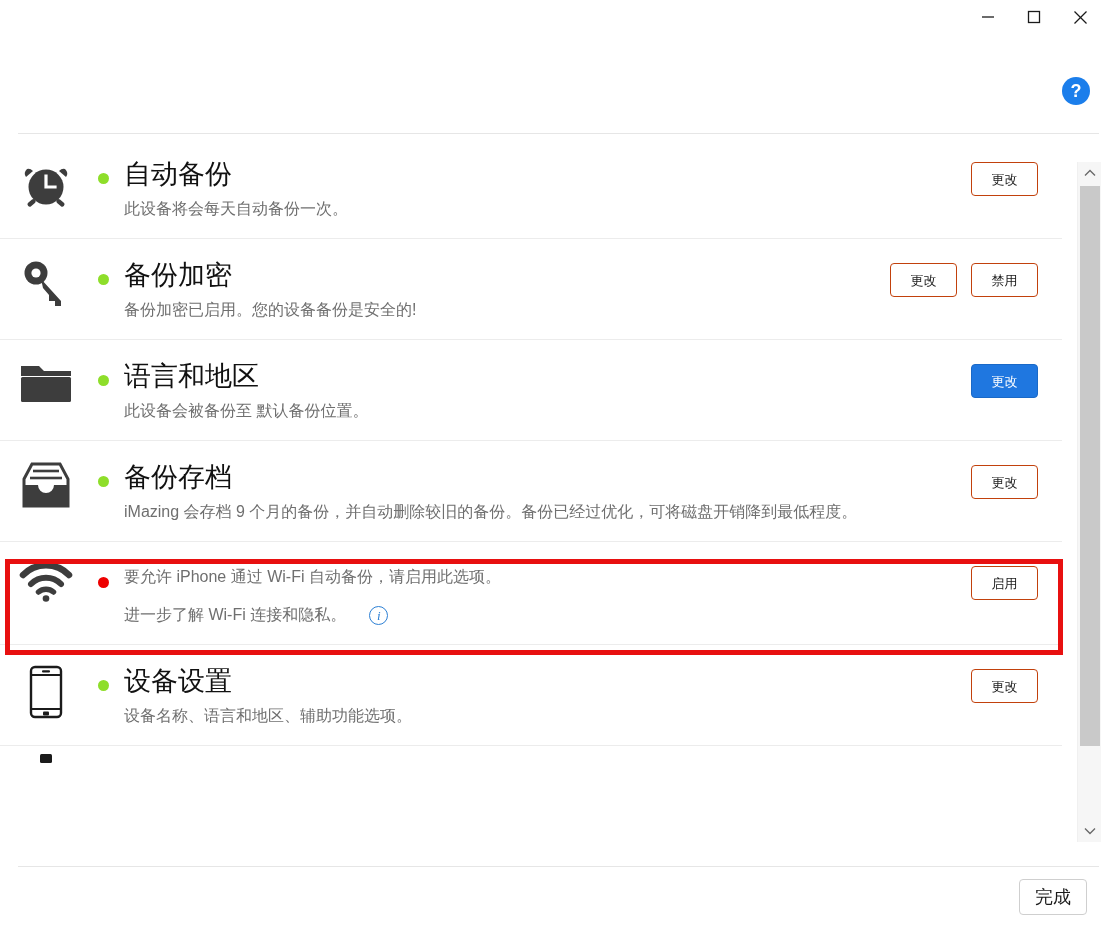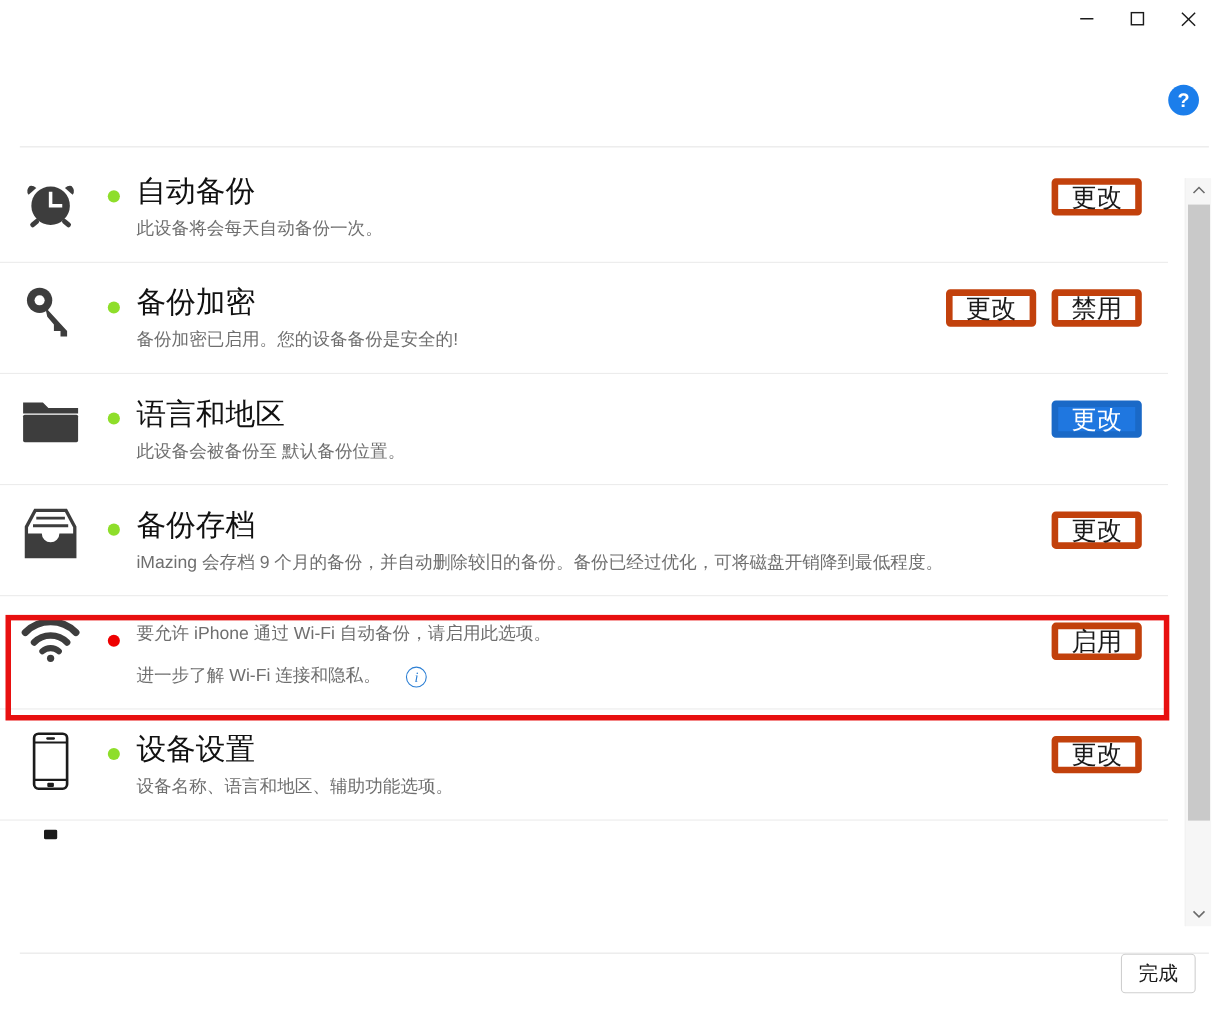--- a/index.html
+++ b/index.html
@@ -142,25 +142,25 @@
   .row-actions {
     flex: 0 0 auto;
     display: flex; align-items: flex-start; gap: 14px;
     padding-top: 6px;
     padding-right: 12px;
   }
   .btn {
     min-width: 67px;
     height: 34px;
     padding: 0 12px;
-    border: 6px solid #c2410c;
+    border: 1px solid #c2410c;
     border-radius: 4px;
     background: #ffffff;
     color: #1a1a1a;
-    font-size: 23px;
+    font-size: 13px;
     font-family: "Liberation Sans", "DejaVu Sans", sans-serif;
     cursor: pointer;
     display: inline-flex; align-items: center; justify-content: center;
     line-height: 1;
   }
   .btn.primary {
     background: #1f77e0;
     border-color: #1a69c7;
     color: #ffffff;
   }
@@ -209,21 +209,21 @@
     cursor: pointer;
   }
 
   
   .footer-rule {
     position: absolute; left: 18px; right: 18px; top: 866px;
     height: 1px; background: #e6e6e6;
   }
   .footer {
     position: absolute; left: 0; right: 0; top: 867px; height: 60px;
-    display: flex; justify-content: flex-end;
+    display: flex; align-items: center; justify-content: flex-end;
     padding-right: 30px;
   }
   .btn-done {
     min-width: 68px; height: 36px;
     padding: 0 13px;
     border: 1px solid #cfcfcf;
     border-radius: 4px;
     background: #ffffff;
     color: #1a1a1a;
     font-size: 18px;

